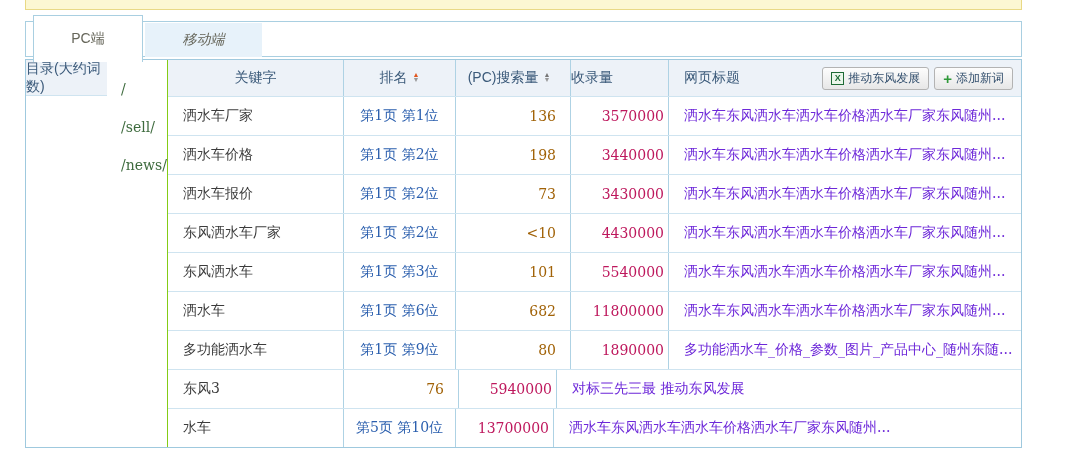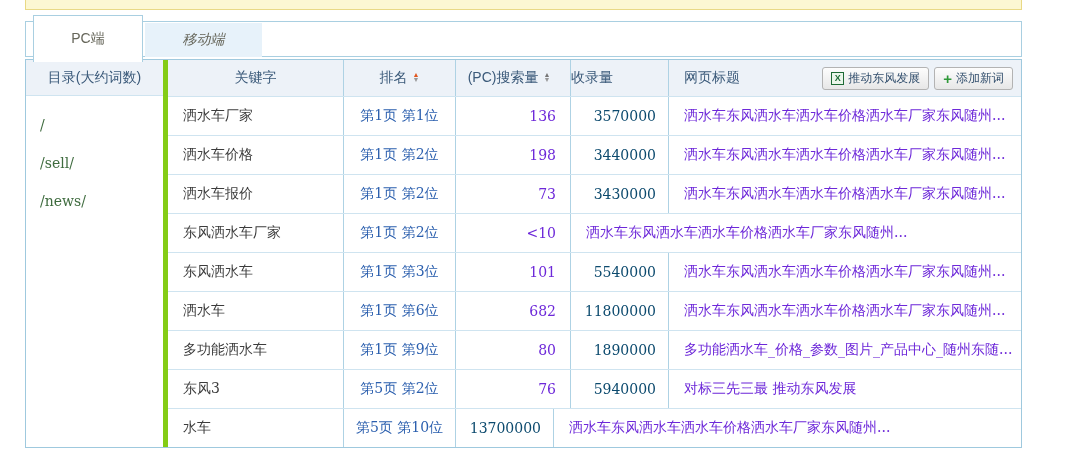--- a/index.html
+++ b/index.html
@@ -15,38 +15,38 @@
             background:#ffffff; border:1px solid #a9cfe1; display:flex; align-items:stretch; }
   .tab { display:flex; align-items:center; justify-content:center; font-size:14px;
          color:#66665a; cursor:pointer; }
   .tab.active { position:relative; z-index:5; width:110px; margin-left:7px; margin-top:-7px;
                 height:47px; background:#ffffff; border:1px solid #a9cfe1; border-bottom:none; }
   .tab.inactive { width:117px; margin-left:2px; margin-top:1px; height:34px; background:#e7f2fa;font-style:italic; }
 
   
   .tablebox { position:absolute; left:25px; top:59px; width:997px;
               border:1px solid #9fc9de; display:flex; background:#fff; }
-  .col-dir { width:142px; border-right:5px solid #84cc16; display:flex; flex-direction:column; }
+  .col-dir { width:142px; border-right:1px solid #84cc16; display:flex; flex-direction:row; }
   .dir-header { height:36px; background:#edf2f8; border-bottom:1px solid #cfe4f0;
                 display:flex; align-items:center; justify-content:center;
                 color:#3b5a7a; font-size:14px; }
   .dir-body { flex:1; padding:10px 0 0 14px; }
   .dir-item { height:38px; display:flex; align-items:center; font-size:14px;
               color:#3e6b3e; font-family:"DejaVu Serif", serif; }
 
   .col-main { flex:1; display:flex; flex-direction:column; }
   .trow { display:flex; height:39px; border-top:1px solid #cfe4f0; font-family:"DejaVu Serif", serif; }
   .trow.head { height:36px; border-top:none; background:#edf2f8;
                font-family:"Liberation Sans", sans-serif; }
   .c { display:flex; align-items:center; border-right:1px solid #aed2e4; font-size:14px; overflow:hidden; }
   .c:last-child { border-right:none;gap:32px; }
   .c-key   { width:176px; padding-left:15px; color:#3c3c3c; }
   .c-rank  { width:112px; justify-content:center; color:#2b5fae; }
-  .c-vol   { width:115px; justify-content:flex-end; padding-right:14px; color:#6d28d9; }
-  .c-idx   { width:98px;  justify-content:flex-end; padding-right:12px; color:#0c4a6e; }
+  .c-vol   { width:115px; justify-content:flex-end; padding-right:14px; color:#a16207; }
+  .c-idx   { width:98px;  justify-content:flex-end; padding-right:4px; color:#be185d; }
   .c-title { flex:1; padding-left:15px; color:#6d28d9; white-space:nowrap; }
   .trow.head .c { color:#3b5a7a; }
   .trow.head .c-key { justify-content:center; padding-left:0; }
   .trow.head .c-title { display:flex; align-items:center; }
 
   .sort { display:inline-flex; flex-direction:column; margin-left:5px; line-height:4px; }
   .sort span { font-size:7px; height:5px; }
   .up-active { color:#e2571f; }
   .arrow-gray { color:#999999; }
   .arrow-dark { color:#777777; }
@@ -145,20 +145,21 @@
         <div class="c c-rank">第1页 第2位</div>
         <div class="c c-vol">73</div>
         <div class="c c-idx">3430000</div>
         <div class="c c-title">洒水车东风洒水车洒水车价格洒水车厂家东风随州...</div>
       </div>
 
       <div class="trow">
         <div class="c c-key">东风洒水车厂家</div>
         <div class="c c-rank">第1页 第2位</div>
         <div class="c c-vol">&lt;10</div>
+        <div class="c c-idx">4430000</div>
         <div class="c c-title">洒水车东风洒水车洒水车价格洒水车厂家东风随州...</div>
       </div>
 
       <div class="trow">
         <div class="c c-key">东风洒水车</div>
         <div class="c c-rank">第1页 第3位</div>
         <div class="c c-vol">101</div>
         <div class="c c-idx">5540000</div>
         <div class="c c-title">洒水车东风洒水车洒水车价格洒水车厂家东风随州...</div>
       </div>
@@ -174,21 +175,20 @@
       <div class="trow">
         <div class="c c-key">多功能洒水车</div>
         <div class="c c-rank">第1页 第9位</div>
         <div class="c c-vol">80</div>
         <div class="c c-idx">1890000</div>
         <div class="c c-title">多功能洒水车_价格_参数_图片_产品中心_随州东随...</div>
       </div>
 
       <div class="trow">
         <div class="c c-key">东风3</div>
-        <div class="c c-rank">第5页 第2位</div>
         <div class="c c-vol">76</div>
         <div class="c c-idx">5940000</div>
         <div class="c c-title">对标三先三最 推动东风发展</div>
       </div>
 
       <div class="trow">
         <div class="c c-key">水车</div>
         <div class="c c-rank">第5页 第10位</div>
         <div class="c c-idx">13700000</div>
         <div class="c c-title">洒水车东风洒水车洒水车价格洒水车厂家东风随州...</div>

